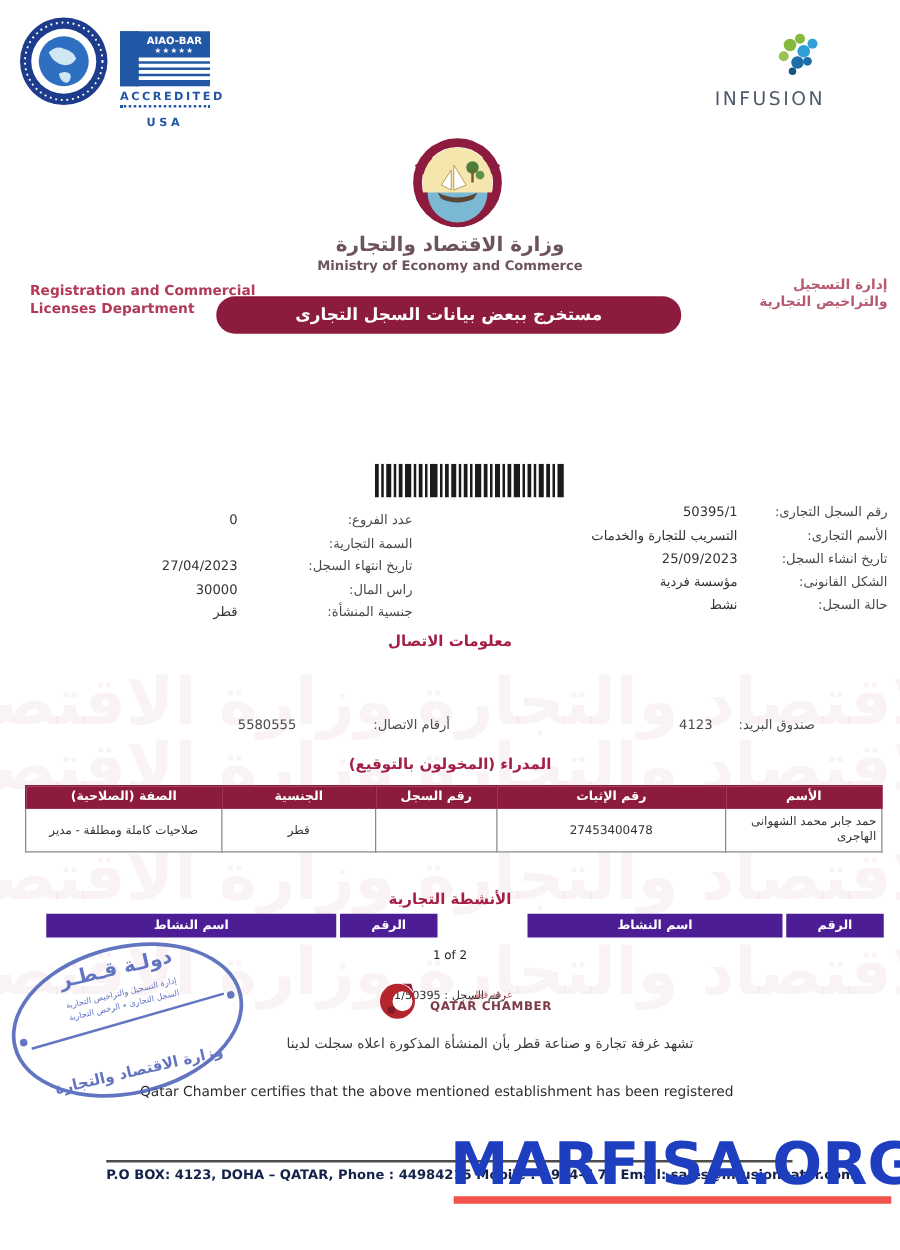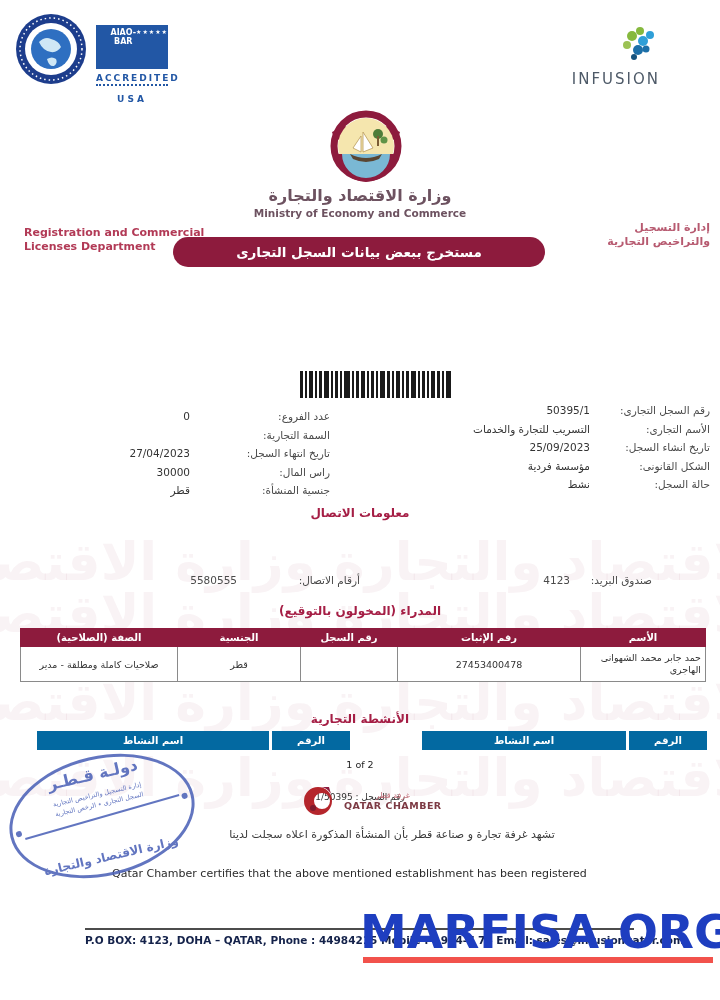--- a/index.html
+++ b/index.html
@@ -9,21 +9,21 @@
 
   
   .ghost{position:absolute;left:-30px;width:800px;white-space:nowrap;direction:rtl;
          font-size:52px;font-weight:bold;letter-spacing:2px;color:rgba(141,27,61,0.05);z-index:0;}
 
   
   .globe{left:14px;top:12px;z-index:2;}
   .aiao{left:96px;top:25px;width:72px;z-index:2;}
   .aiao-flag{width:72px;height:44px;background:#2257a5;display:flex;}
   .aiao-left{width:13px;background:#2257a5;border-right:2px solid #2257a5;}
-  .aiao-right{flex:1;display:flex;flex-direction:row;justify-content:flex-start;padding-top:3px;}
+  .aiao-right{flex:1;display:flex;flex-direction:column;justify-content:flex-start;padding-top:3px;}
   .aiao-name{color:#fff;font-size:8px;font-weight:bold;text-align:center;letter-spacing:0;}
   .aiao-stars{color:#fff;font-size:6px;text-align:center;letter-spacing:1px;line-height:7px;}
   .aiao-stripes{margin-top:2px;display:flex;flex-direction:column;gap:2px;}
   .aiao-stripes div{height:3px;background:#fff;}
   .accredited{margin-top:4px;text-align:center;font-size:9px;font-weight:bold;color:#2257a5;
               letter-spacing:2px;border-bottom:2px dotted #2257a5;padding-bottom:1px;}
   .usa{text-align:center;font-size:9px;font-weight:bold;color:#2257a5;letter-spacing:3px;margin-top:8px;}
   .infusion{left:540px;top:24px;width:120px;text-align:right;z-index:2;}
   .infusion-label{font-size:15px;color:#4e5a68;letter-spacing:2px;margin-top:2px;}
 
@@ -70,21 +70,21 @@
           z-index:2;table-layout:fixed;}
   .mtable th{background:#8d1b3d;color:#fff;font-size:10px;font-weight:bold;border:1px solid #8d1b3d;
              height:17px;padding:0 3px;}
   .mtable td{border:1px solid #8a8a8a;font-size:9.5px;color:#333;height:32px;padding:1px 4px;
              text-align:center;background:#fff;}
   .mtable td.name-cell{text-align:right;line-height:12px;}
 
   
   .activities-title{top:712px;}
   .actbar{position:absolute;top:731px;height:19px;display:flex;direction:rtl;gap:3px;z-index:2;}
-  .actbar .seg{background:#0369a1;color:#fff;font-size:10px;font-weight:bold;text-align:center;
+  .actbar .seg{background:#4c1d95;color:#fff;font-size:10px;font-weight:bold;text-align:center;
                line-height:19px;}
   .actbar .seg-num{width:78px;}
   .actbar .seg-name{flex:1;}
   .bar-right{left:422px;width:285px;}
   .bar-left{left:37px;width:313px;}
 
   .page-count{left:0;top:759px;width:720px;text-align:center;font-size:9.5px;color:#222;z-index:2;}
   .reg-no{left:0;top:792px;width:720px;text-align:center;font-size:9px;color:#333;direction:rtl;z-index:2;}
 
   

